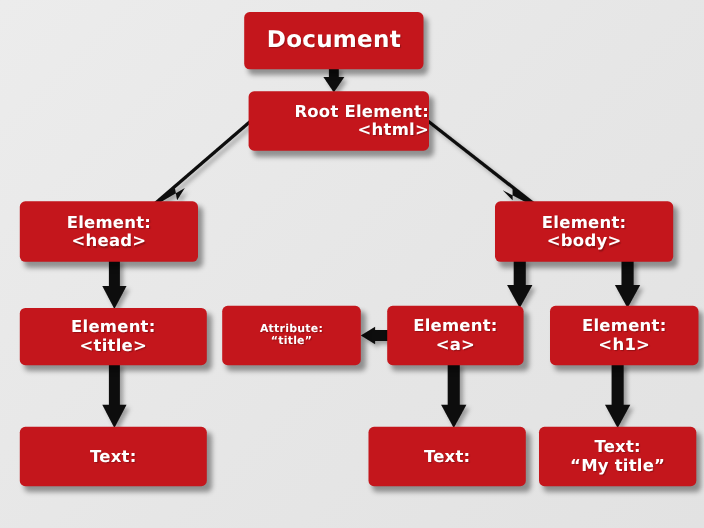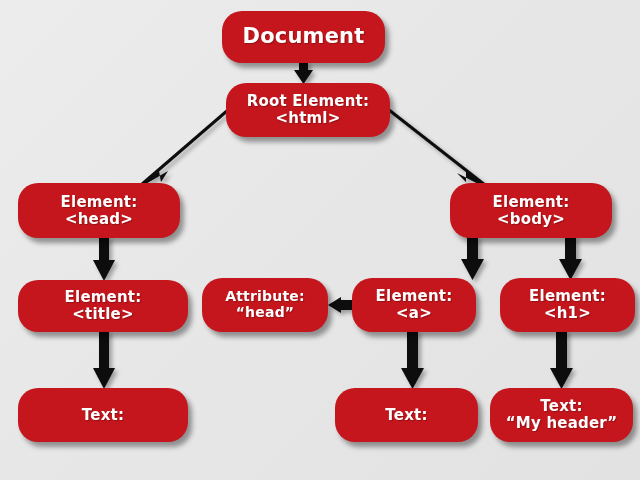--- a/index.html
+++ b/index.html
@@ -23,40 +23,40 @@
     position: absolute;
     left: 0;
     top: 0;
     width: 640px;
     height: 480px;
     pointer-events: none;
   }
   .node {
     position: absolute;
     background: #c4161c;
-    border-radius: 20px;
+    border-radius: 5px;
     box-shadow: 4px 5px 5px rgba(0,0,0,0.38);
     color: #ffffff;
     display: flex;
     flex-direction: column;
     align-items: center;
     justify-content: center;
     text-align: center;
     font-family: "DejaVu Sans", sans-serif;
     font-weight: bold;
     letter-spacing: 0.2px;
     line-height: 1.12;
     text-shadow: 1px 1px 1px rgba(0,0,0,0.25);
     z-index: 3;
   }
   .node .l1 { display: block; }
   .node .l2 { display: block; }
   .node.big { font-size: 21px; }
   .node.reg { font-size: 15px; }
-  .node.sm  { font-size: 14px; }
+  .node.sm  { font-size: 10px; }
 </style>
 </head>
 <body>
 
 <div id="stage">
 
   <svg class="edges" viewBox="0 0 640 480">
     <defs>
       <filter id="edgeshadow" x="-40%" y="-40%" width="200%" height="200%">
         <feDropShadow dx="3" dy="3" stdDeviation="2" flood-color="#000000" flood-opacity="0.32"></feDropShadow>
@@ -111,21 +111,21 @@
     <g filter="url(#edgeshadow)">
       <rect x="556" y="330" width="11" height="42" fill="#0a0a0a"></rect>
       <polygon points="550,368 573,368 561.5,389" fill="#0a0a0a"></polygon>
     </g>
   </svg>
 
   <div class="node big" style="left:222px; top:11px; width:163px; height:52px;">
     <span class="l1">Document</span>
   </div>
 
-  <div class="node reg" style="left:226px; top:83px; width:164px; height:54px;">
+  <div class="node reg" style="left:226px; top:83px; width:164px; height:54px;align-items:flex-end;">
     <span class="l1">Root Element:</span>
     <span class="l2">&lt;html&gt;</span>
   </div>
 
   <div class="node reg" style="left:18px; top:183px; width:162px; height:55px;">
     <span class="l1">Element:</span>
     <span class="l2">&lt;head&gt;</span>
   </div>
 
   <div class="node reg" style="left:450px; top:183px; width:162px; height:55px;">
@@ -133,21 +133,21 @@
     <span class="l2">&lt;body&gt;</span>
   </div>
 
   <div class="node reg" style="left:18px; top:280px; width:170px; height:52px;">
     <span class="l1">Element:</span>
     <span class="l2">&lt;title&gt;</span>
   </div>
 
   <div class="node sm" style="left:202px; top:278px; width:126px; height:54px;">
     <span class="l1">Attribute:</span>
-    <span class="l2">“head”</span>
+    <span class="l2">“title”</span>
   </div>
 
   <div class="node reg" style="left:352px; top:278px; width:124px; height:54px;">
     <span class="l1">Element:</span>
     <span class="l2">&lt;a&gt;</span>
   </div>
 
   <div class="node reg" style="left:500px; top:278px; width:135px; height:54px;">
     <span class="l1">Element:</span>
     <span class="l2">&lt;h1&gt;</span>
@@ -156,16 +156,16 @@
   <div class="node reg" style="left:18px; top:388px; width:170px; height:54px;">
     <span class="l1">Text:</span>
   </div>
 
   <div class="node reg" style="left:335px; top:388px; width:143px; height:54px;">
     <span class="l1">Text:</span>
   </div>
 
   <div class="node reg" style="left:490px; top:388px; width:143px; height:54px;">
     <span class="l1">Text:</span>
-    <span class="l2">“My header”</span>
+    <span class="l2">“My title”</span>
   </div>
 
 </div>
 
 </body></html>

